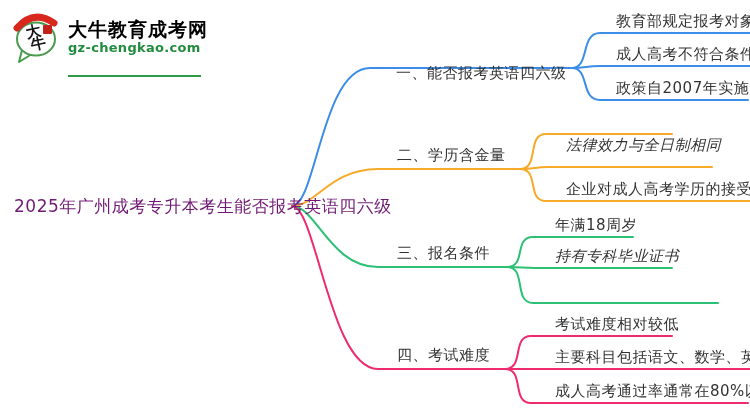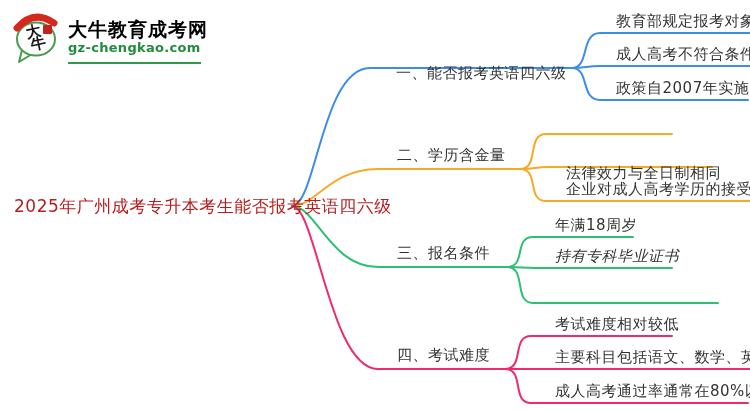--- a/index.html
+++ b/index.html
@@ -7,31 +7,31 @@
     position:relative;width:750px;height:410px;background:#ffffff;
     font-family:"DejaVu Sans","Liberation Sans",sans-serif;overflow:hidden;
   }
   #wires{position:absolute;left:0;top:0;z-index:1;}
   #wires path{fill:none;stroke-width:2;stroke-linecap:round;stroke-linejoin:round;}
   .node-text{
     position:absolute;z-index:2;color:#333;white-space:nowrap;
     font-size:15px;line-height:18px;letter-spacing:0.5px;
   }
   .root-text{
-    position:absolute;z-index:2;color:#b91c1c;white-space:nowrap;
+    position:absolute;z-index:2;color:#701a75;white-space:nowrap;
     font-size:17px;line-height:21px;letter-spacing:0.5px;
   }
   
   .logo{position:absolute;left:12px;top:12px;display:flex;align-items:flex-start;gap:8px;z-index:3;}
   .logo-badge{position:relative;width:48px;height:54px;}
   .logo-text-col{display:flex;flex-direction:column;padding-top:6px;}
   .logo-title{font-size:19px;font-weight:bold;letter-spacing:1px;line-height:22px;}
   .logo-domain{
     font-size:13px;font-weight:bold;letter-spacing:0.3px;line-height:16px;
-    padding-bottom:6px;border-bottom:2px solid #2f9b4a;align-self:flex-start;
+    padding-bottom:19px;border-bottom:2px solid #2f9b4a;align-self:flex-start;
   }
 </style>
 </head>
 <body>
 
 <div id="stage">
 
   <svg id="wires" width="750" height="410" viewBox="0 0 750 410">
 
     <path d="M292 206 C316 206 322 68 370 68 H572" stroke="#3b8de8"></path>
@@ -73,21 +73,21 @@
   </div>
 
   <div class="root-text" style="left:14px;top:196px;">2025年广州成考专升本考生能否报考英语四六级</div>
 
   <div class="node-text" style="left:396px;top:64px;">一、能否报考英语四六级</div>
   <div class="node-text" style="left:616px;top:12px;">教育部规定报考对象</div>
   <div class="node-text" style="left:616px;top:45px;">成人高考不符合条件</div>
   <div class="node-text" style="left:616px;top:79px;">政策自2007年实施</div>
 
   <div class="node-text" style="left:397px;top:146px;">二、学历含金量</div>
-  <div class="node-text" style="left:566px;top:164px;">法律效力与全日制相同</div>
+  <div class="node-text" style="left:566px;top:136px;font-style:italic;">法律效力与全日制相同</div>
   <div class="node-text" style="left:566px;top:180px;">企业对成人高考学历的接受度</div>
 
   <div class="node-text" style="left:397px;top:244px;">三、报名条件</div>
   <div class="node-text" style="left:555px;top:216px;">年满18周岁</div>
   <div class="node-text" style="left:555px;top:247px;font-style:italic;">持有专科毕业证书</div>
 
   <div class="node-text" style="left:397px;top:346px;text-align:right;">四、考试难度</div>
   <div class="node-text" style="left:555px;top:315px;">考试难度相对较低</div>
   <div class="node-text" style="left:555px;top:348px;">主要科目包括语文、数学、英语</div>
   <div class="node-text" style="left:555px;top:382px;">成人高考通过率通常在80%以上</div>

